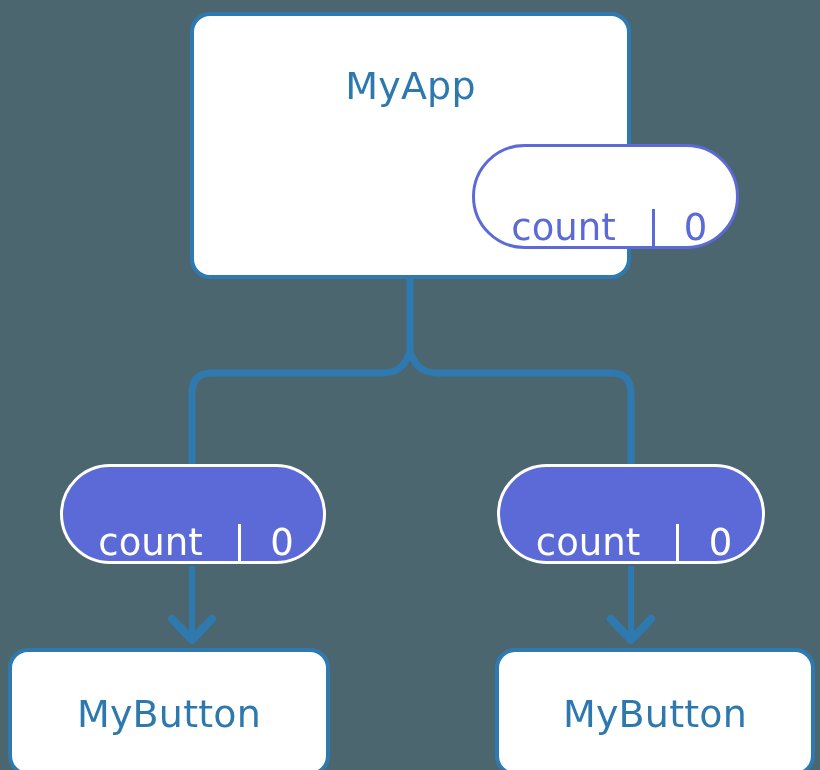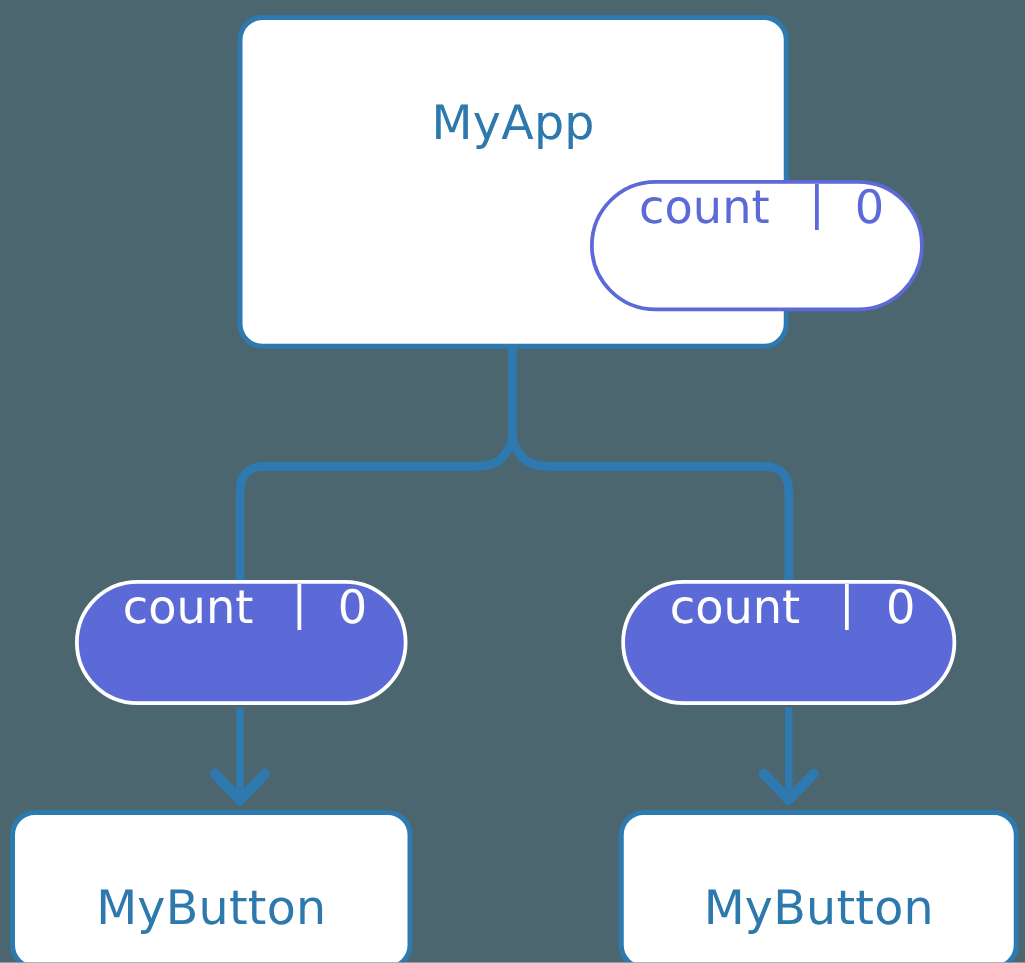--- a/index.html
+++ b/index.html
@@ -42,21 +42,20 @@
   .card-title {
     position: absolute;
     left: 0;
     right: 0;
     text-align: center;
     color: #2d79ae;
     font-size: 38px;
     font-weight: 400;
     letter-spacing: 0.2px;
     white-space: nowrap;
-    margin-top: 12px;
   }
 
   #card-app {
     left: 190px;
     top: 12px;
     width: 441px;
     height: 267px;
   }
   #card-app .card-title {
     top: 48px;
@@ -80,21 +79,21 @@
   }
   #card-btn-right .card-title {
     top: 40px;
   }
 
   
   .pill {
     position: absolute;
     box-sizing: border-box;
     display: flex;
-    align-items: flex-start;
+    align-items: flex-end;
     border-radius: 999px;
     overflow: hidden;
   }
   .pill .pill-key,
   .pill .pill-val {
     display: flex;
     align-items: center;
     justify-content: center;
     font-size: 37px;
     font-weight: 400;

